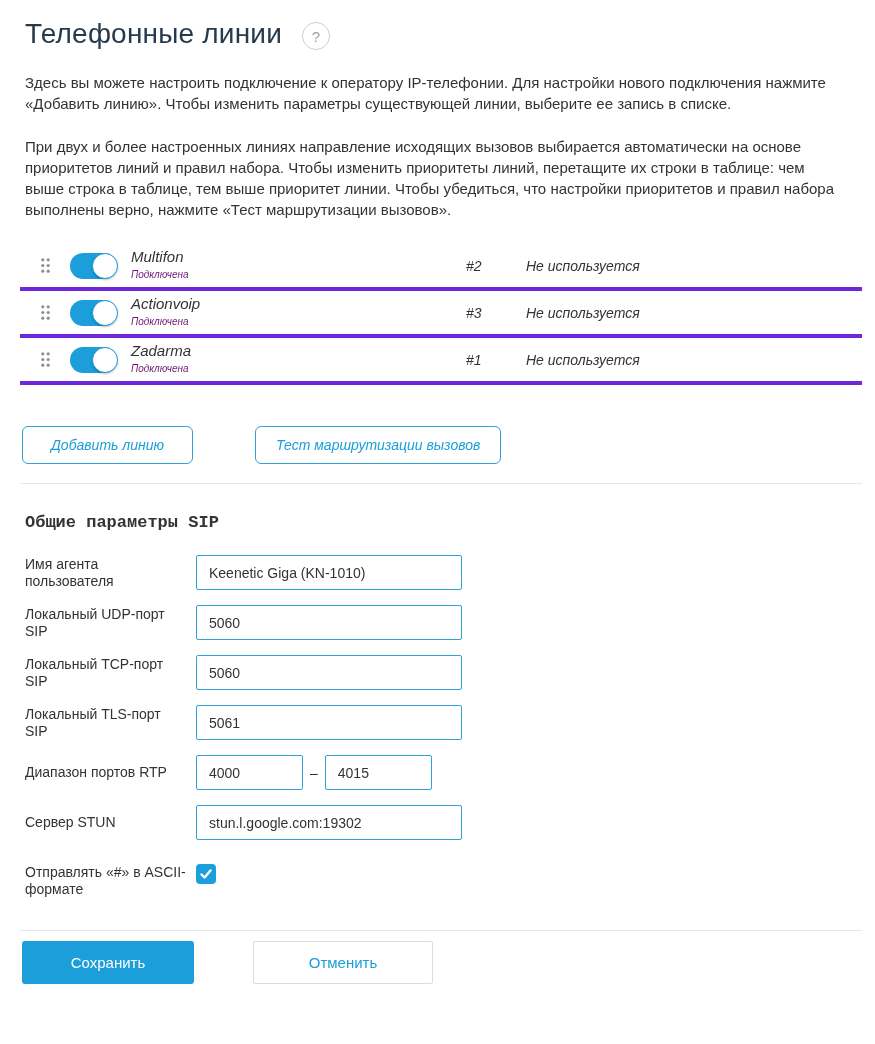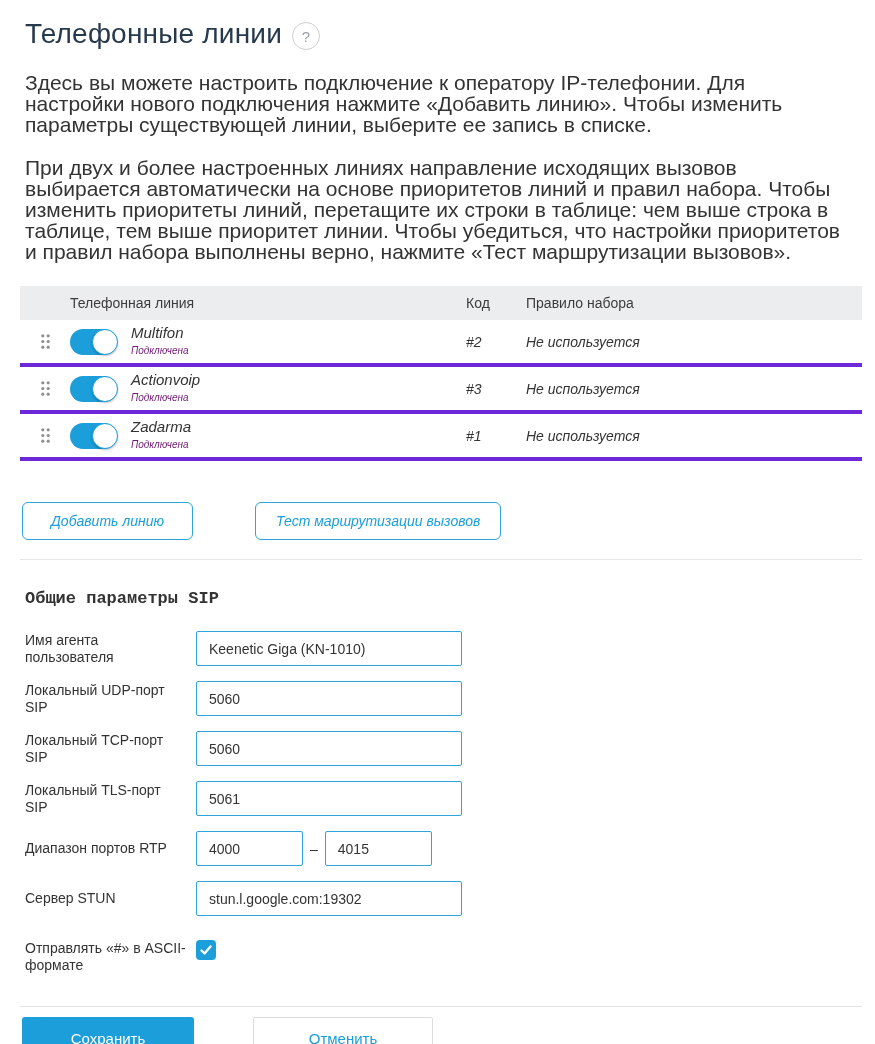--- a/index.html
+++ b/index.html
@@ -5,35 +5,35 @@
   * { box-sizing: border-box; margin: 0; padding: 0; }
   html, body { background: #ffffff; }
   body {
     width: 875px; height: 1044px; overflow: hidden;
     font-family: "Liberation Sans", "DejaVu Sans", sans-serif;
     color: #333333;
   }
   .page { padding: 16px 13px 0 20px; }
 
   
-  .title-row { display: flex; align-items: flex-end; margin: 2px 0 0 5px; }
+  .title-row { display: flex; align-items: flex-end; margin: 2px 0 0 5px; gap: 10px; }
   .title-row h1 {
     font-size: 28px; font-weight: 400; color: #273a4d; letter-spacing: .2px;
   }
   .help {
     width: 28px; height: 28px; margin-left: 10px; margin-top: 4px;
     border: 1px solid #cfcfcf; border-radius: 50%;
     display: inline-flex; align-items: center; justify-content: center;
     font-size: 15px; color: #9aa0a6; cursor: pointer; flex: 0 0 auto;
   }
 
   
   .intro {
     margin: 22px 0 0 5px; max-width: 822px;
-    font-size: 21px; line-height: 21px; color: #333;
+    font-size: 15px; line-height: 21px; color: #333;
   }
 
   
   .lines-table { margin-top: 24px; width: 842px; }
   .thead {
     display: grid; grid-template-columns: 50px 396px 60px 1fr;
     align-items: center; height: 34px;
     background: #ecedee; color: #3c3c3c; font-size: 14px;
   }
   .trow {
@@ -120,26 +120,20 @@
 
   <div class="title-row">
     <h1>Телефонные линии</h1>
     <span class="help">?</span>
   </div>
 
   <p class="intro">Здесь вы можете настроить подключение к оператору IP-телефонии. Для настройки нового подключения нажмите «Добавить линию». Чтобы изменить параметры существующей линии, выберите ее запись в списке.</p>
   <p class="intro">При двух и более настроенных линиях направление исходящих вызовов выбирается автоматически на основе приоритетов линий и правил набора. Чтобы изменить приоритеты линий, перетащите их строки в таблице: чем выше строка в таблице, тем выше приоритет линии. Чтобы убедиться, что настройки приоритетов и правил набора выполнены верно, нажмите «Тест маршрутизации вызовов».</p>
 
   <div class="lines-table">
-    <div class="thead">
-      <div class="col-drag"></div>
-      <div>Телефонная линия</div>
-      <div>Код</div>
-      <div>Правило набора</div>
-    </div>
     <div id="table-body">
     <div class="trow">
       <div class="col-drag">
         <svg class="drag-handle" width="11" height="17" viewBox="0 0 11 17" aria-hidden="true">
           <g fill="#8f8f8f">
             <circle cx="2.8" cy="2.8" r="1.6"></circle>
                 <circle cx="8.2" cy="2.8" r="1.6"></circle>
             <circle cx="2.8" cy="8.5" r="1.6"></circle>
                 <circle cx="8.2" cy="8.5" r="1.6"></circle>
             <circle cx="2.8" cy="14.2" r="1.6"></circle>

